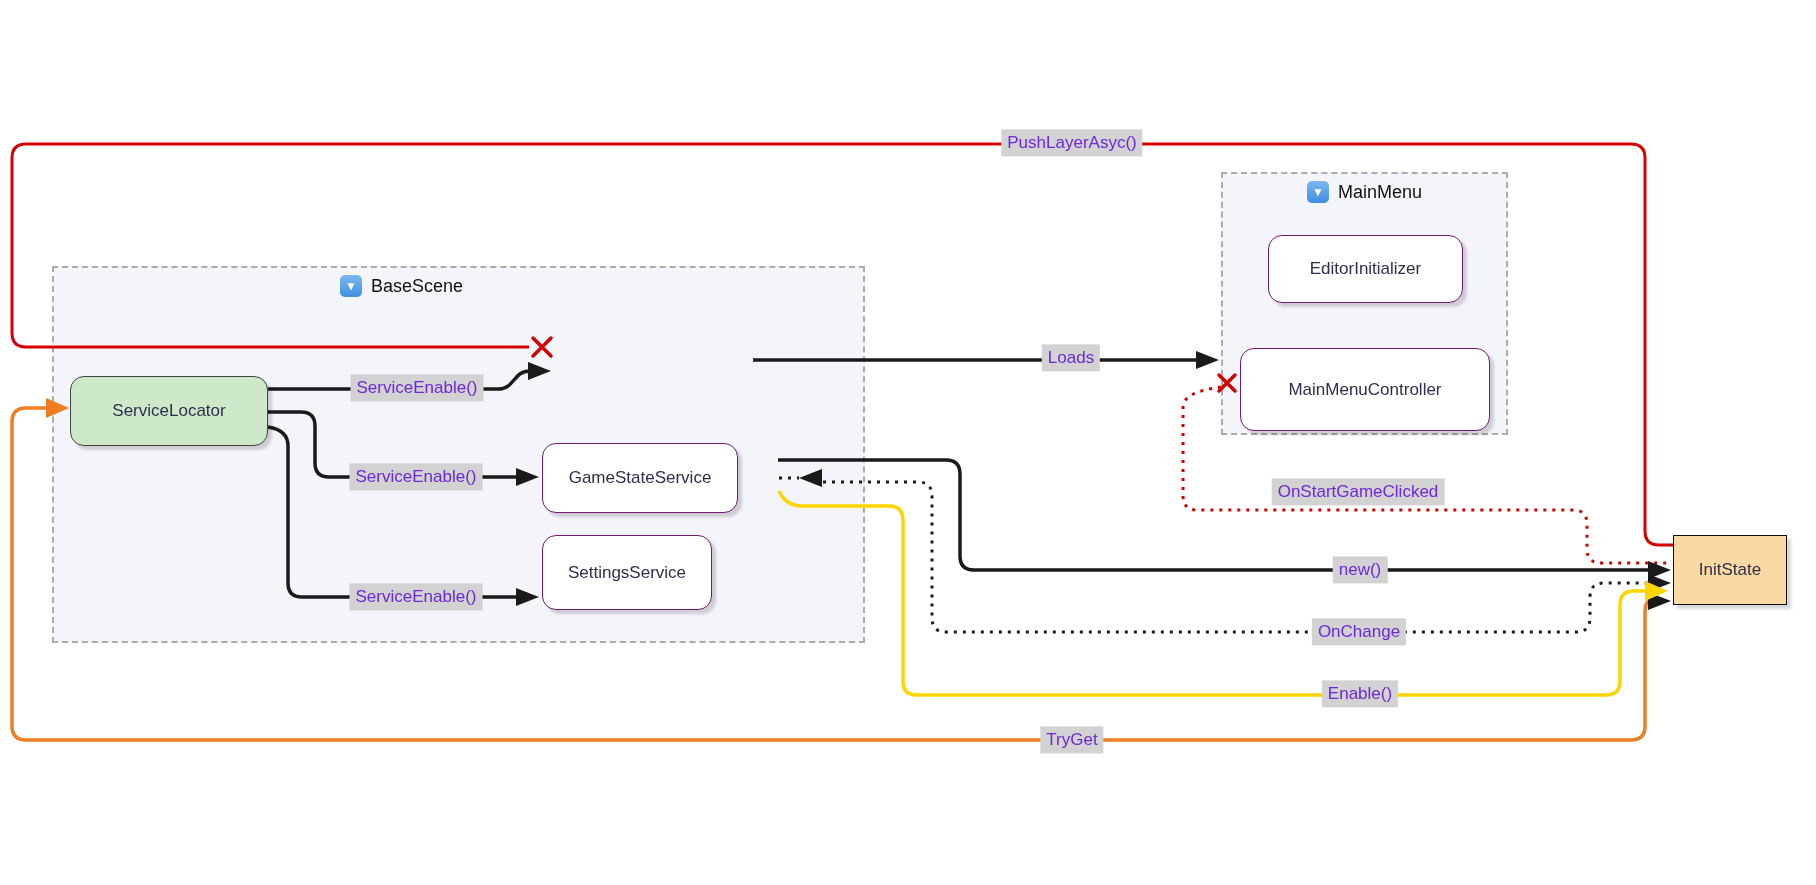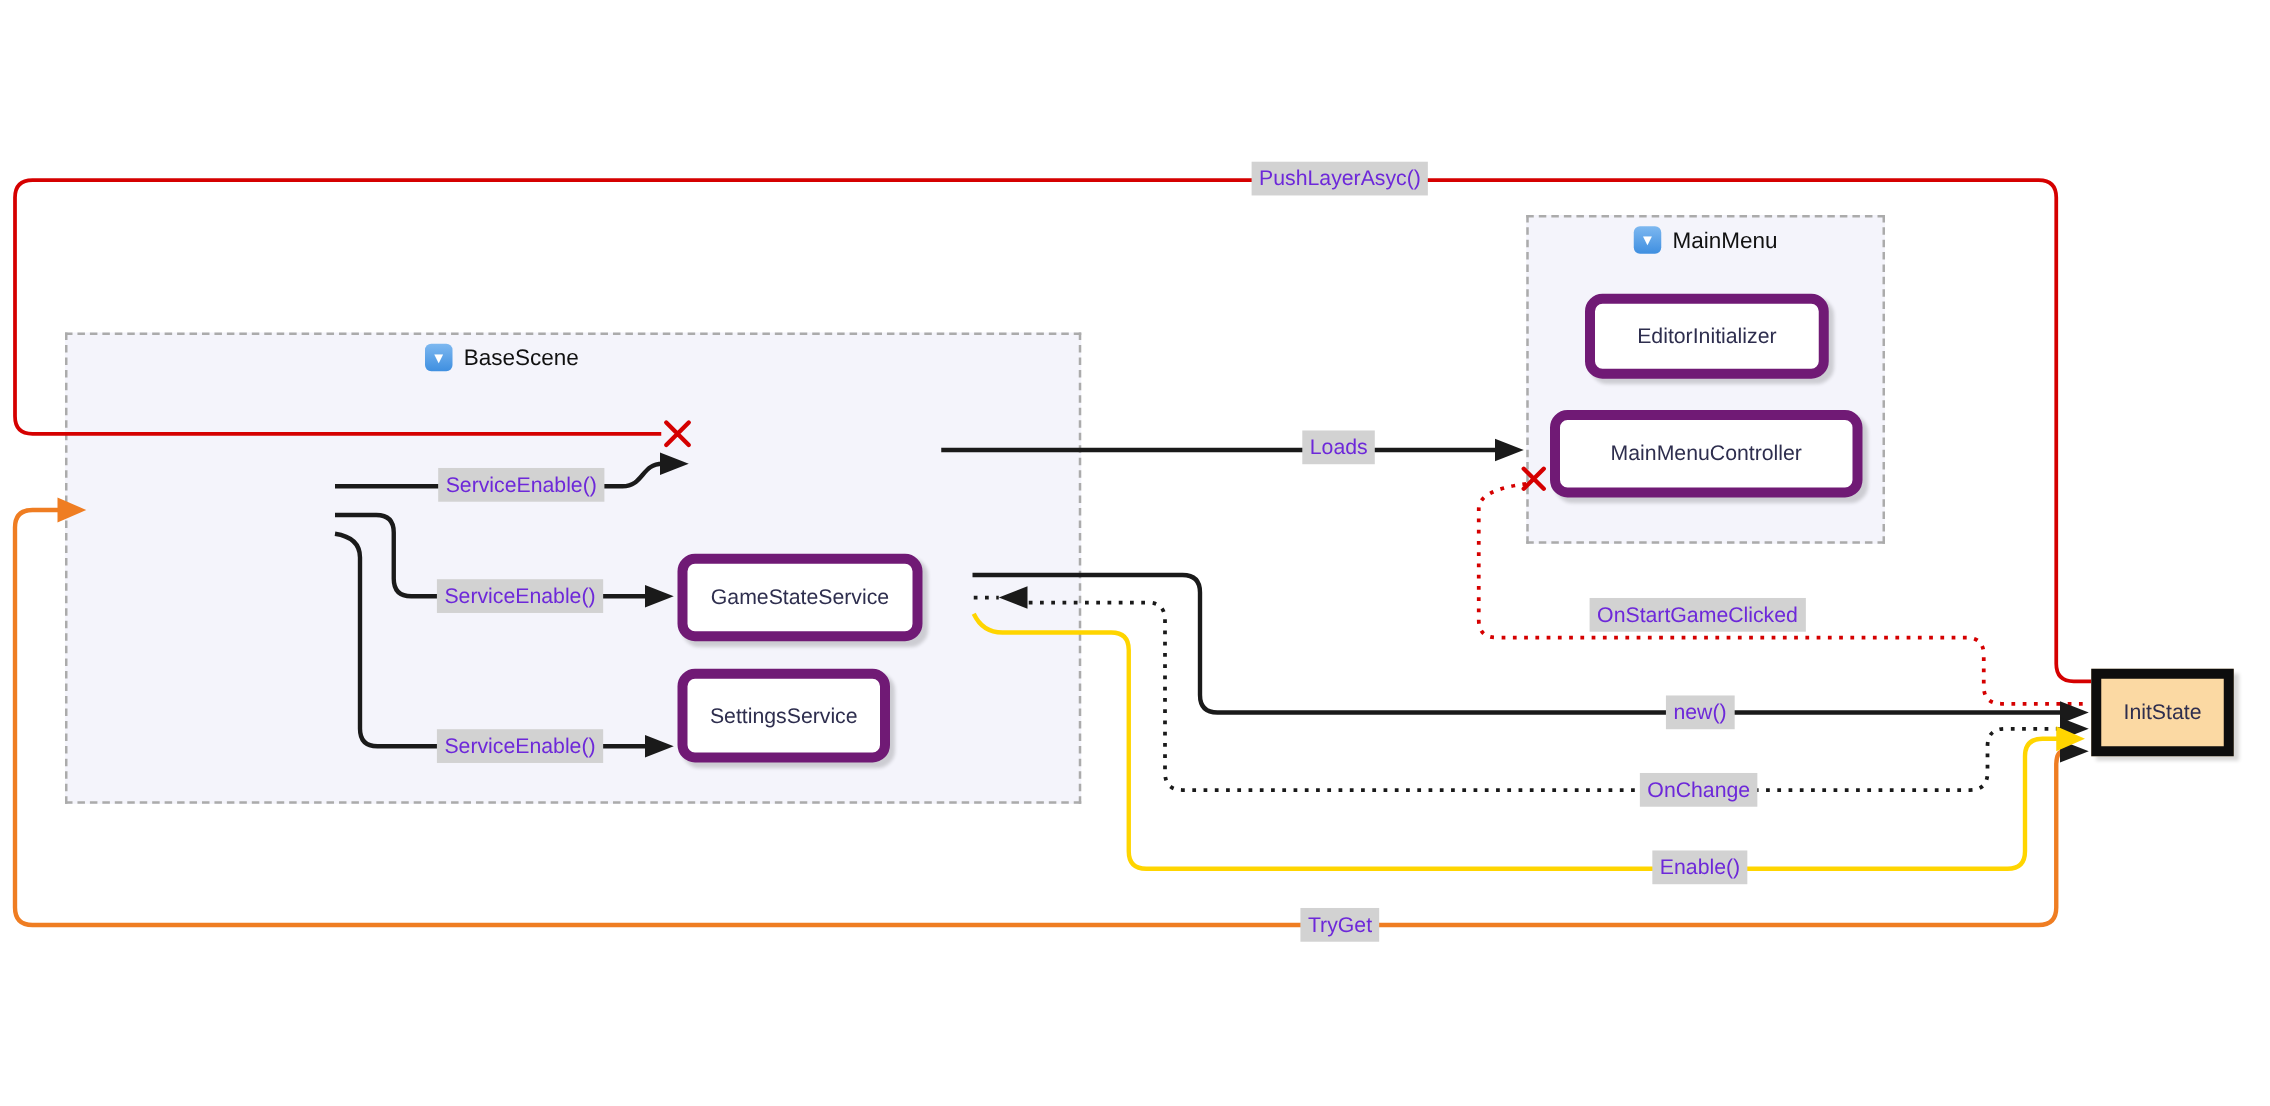--- a/index.html
+++ b/index.html
@@ -16,21 +16,21 @@
   }
   .collapse-icon{
     width:22px;height:22px;border-radius:5px;
     background:linear-gradient(180deg,#7db8f0 0%,#3f8fe0 100%);
     color:#ffffff;font-size:12px;line-height:22px;text-align:center;
     display:inline-block;cursor:pointer;
   }
   svg.edges{position:absolute;left:0;top:0;}
   .node{
     position:absolute;display:flex;align-items:center;justify-content:center;
-    background:#ffffff;border:8px solid #701a75;border-radius:14px;
+    background:#ffffff;border:1px solid #701a75;border-radius:14px;
     color:#2E2E4E;font-size:17px;white-space:nowrap;box-sizing:border-box;
     box-shadow:4px 4px 3px rgba(0,0,0,0.16);
   }
   .node.green{background:#CDE9C9;border-color:#424242;}
   .node.square{border-radius:0;border-color:#0d0d0d;background:#FBD9A3;}
   .elabel{
     position:absolute;transform:translate(-50%,-50%);
     background:#D2D2D2;color:#6d28d9;font-size:17px;line-height:1.25;
     padding:3px 6px;white-space:nowrap;
   }
@@ -83,29 +83,30 @@
 
     <path d="M 779,478 H 799" fill="none" stroke="#1A1A1A" stroke-width="3" stroke-dasharray="3 6"></path>
     <polygon points="799,478 822,469 822,487" fill="#1A1A1A"></polygon>
     <path d="M 823,482 H 918 Q 932,482 932,496 V 618 Q 932,632 946,632 H 1576 Q 1590,632 1590,618 V 597 Q 1590,583 1604,583 H 1650" fill="none" stroke="#1A1A1A" stroke-width="3" stroke-dasharray="3 6"></path>
     <polygon points="1671,583 1648,574 1648,592" fill="#1A1A1A"></polygon>
 
     <path d="M 779,491 Q 786,506 802,506 H 889 Q 903,506 903,520 V 681 Q 903,695 917,695 H 1606 Q 1620,695 1620,681 V 605 Q 1620,591 1634,591 H 1646" fill="none" stroke-width="3.5" stroke="#FFD500"></path>
     <polygon points="1668,591 1645,581 1645,601" fill="#FFD500"></polygon>
   </svg>
 
+  <div class="node green" style="left:70px;top:376px;width:198px;height:70px">ServiceLocator</div>
 
 
   <div class="node" style="left:542px;top:443px;width:196px;height:70px">GameStateService</div>
 
   <div class="node" style="left:542px;top:535px;width:170px;height:75px">SettingsService</div>
 
   <div class="node" style="left:1268px;top:235px;width:195px;height:68px">EditorInitializer</div>
 
-  <div class="node" style="left:1240px;top:328px;width:250px;height:70px">MainMenuController</div>
+  <div class="node" style="left:1240px;top:348px;width:250px;height:83px">MainMenuController</div>
 
   <div class="node square" style="left:1673px;top:535px;width:114px;height:70px">InitState</div>
 
   <div class="elabel" style="left:1072px;top:143px">PushLayerAsyc()</div>
 
   <div class="elabel" style="left:417px;top:388px">ServiceEnable()</div>
 
   <div class="elabel" style="left:416px;top:477px">ServiceEnable()</div>
 
   <div class="elabel" style="left:416px;top:597px">ServiceEnable()</div>

